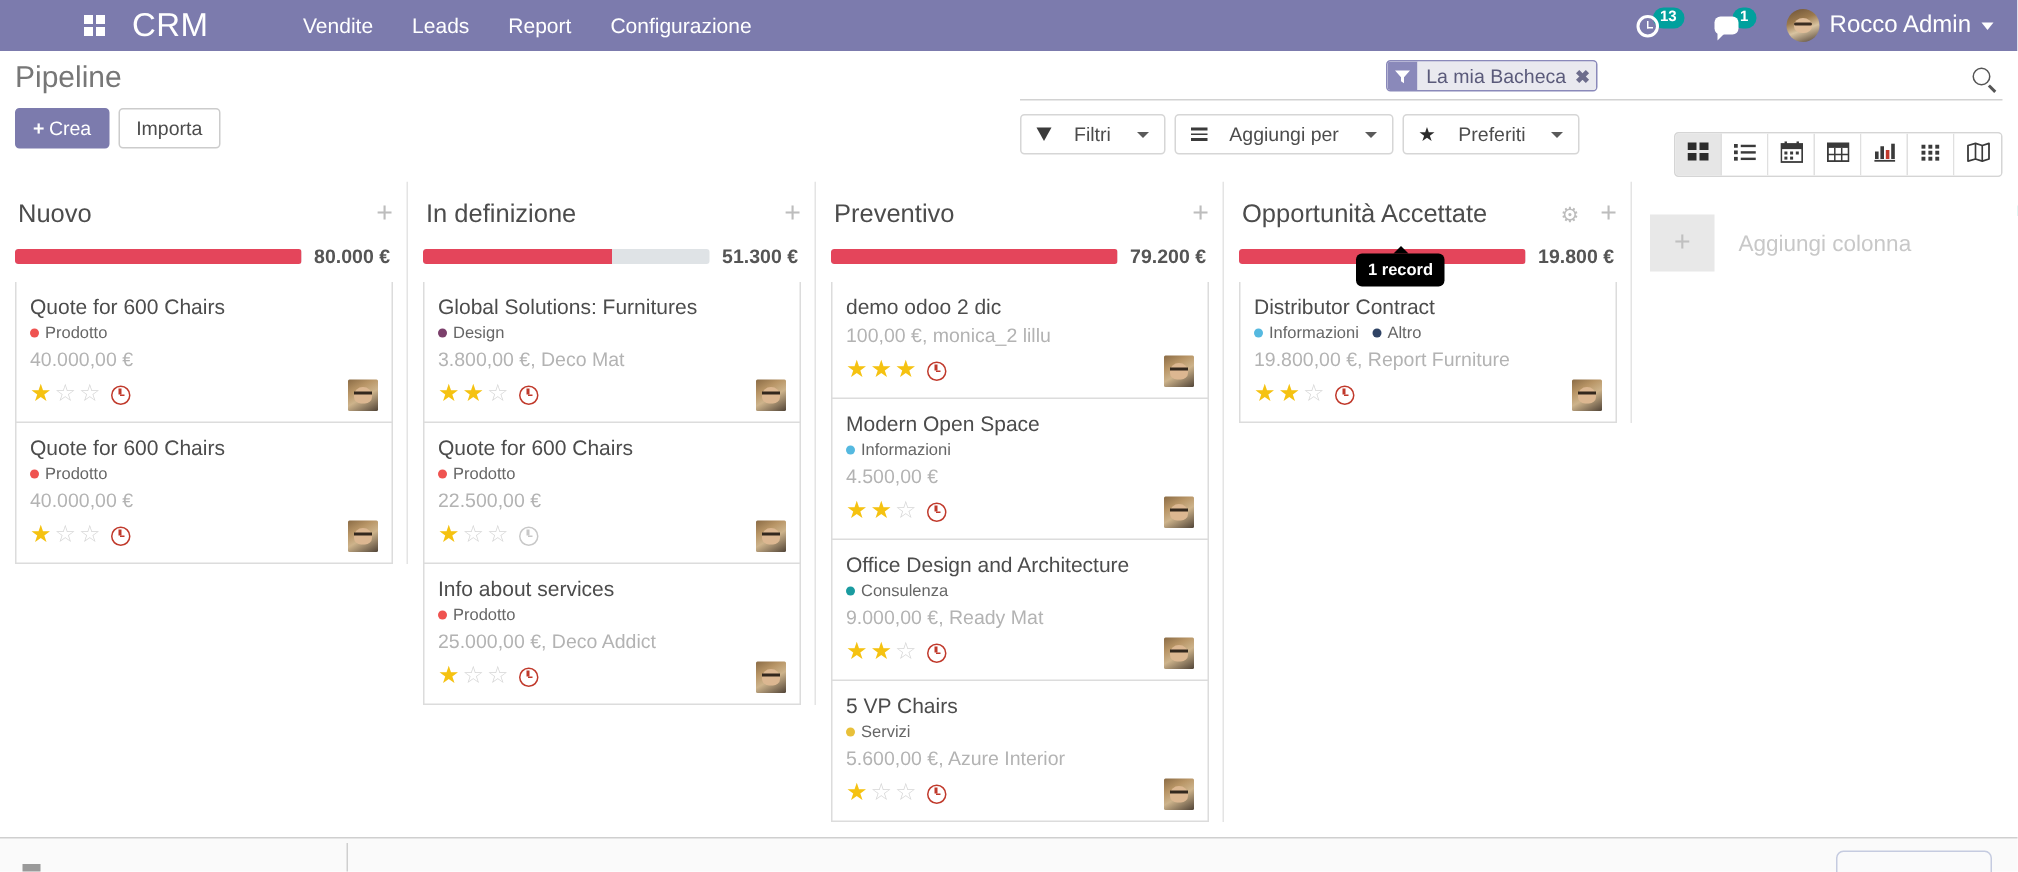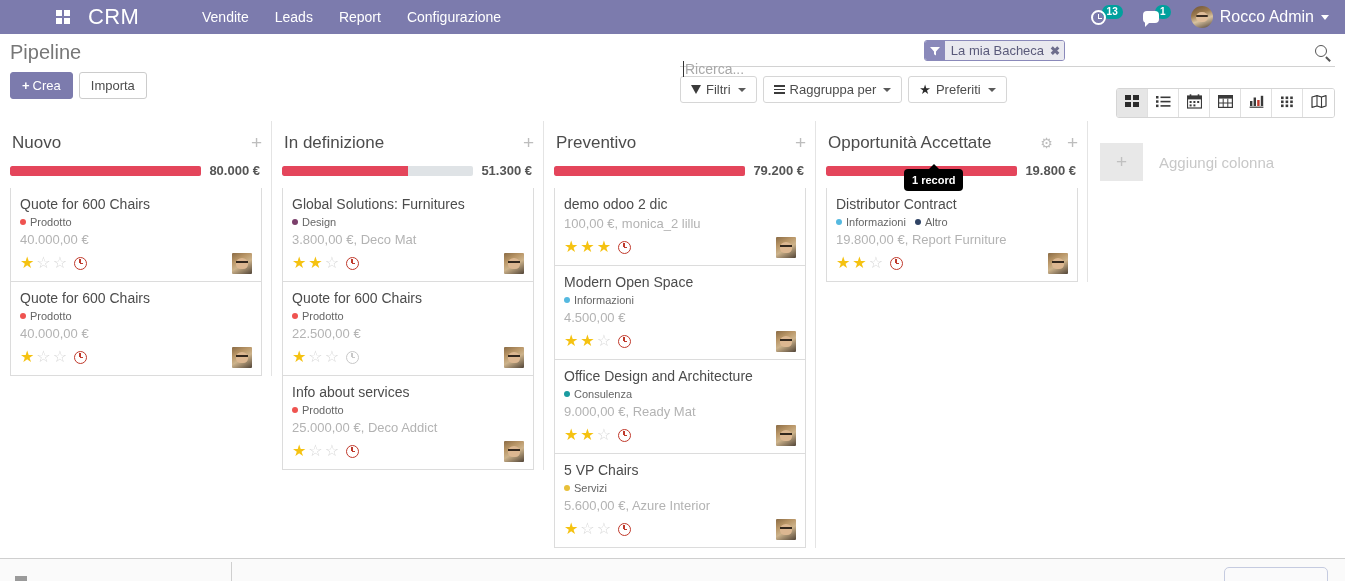--- a/index.html
+++ b/index.html
@@ -277,21 +277,21 @@
     margin-top: 9px;
   }
   .fbtn {
     border: 1px solid #d6d6d6;
     background: #fff;
     border-radius: 3px;
     font-size: 13px;
     padding: 5px 10px;
     display: flex;
     align-items: center;
-    gap: 5px;
+    gap: 15px;
     cursor: pointer;
     color: #4c4c4c;
     white-space: nowrap;
   }
   .fbtn .cd {
     width: 0; height: 0;
     border-left: 4px solid transparent;
     border-right: 4px solid transparent;
     border-top: 4px solid #5a5a5a;
     margin-left: 2px;
@@ -649,43 +649,39 @@
         <span class="facet-icon">
           <svg width="10" height="10" viewBox="0 0 10 10">
               <polygon points="0,1 10,1 6,5.5 6,9.5 4,8.2 4,5.5" fill="#ffffff"></polygon>
             </svg>
         </span>
         <span class="facet-label">
           <span>La mia Bacheca</span>
           <span class="facet-x">✖</span>
         </span>
       </div>
-      <div class="search-input-holder">
-        <span class="search-caret"></span>
-        <span class="search-placeholder">Ricerca...</span>
-      </div>
       <div class="search-magnifier">
         <span class="mg-circle"></span>
           <span class="mg-handle"></span>
       </div>
     </div>
 
     <div class="filter-row">
       <div class="fbtn">
         <span class="ico-funnel"></span>
         <span>Filtri</span>
         <span class="cd"></span>
       </div>
       <div class="fbtn">
         <span class="ico-lines">
             <i></i>
             <i></i>
             <i></i>
           </span>
-        <span>Raggruppa per</span>
+        <span>Aggiungi per</span>
         <span class="cd"></span>
       </div>
       <div class="fbtn">
         <span class="ico-star">★</span>
         <span>Preferiti</span>
         <span class="cd"></span>
       </div>
     </div>
   </div>
 

